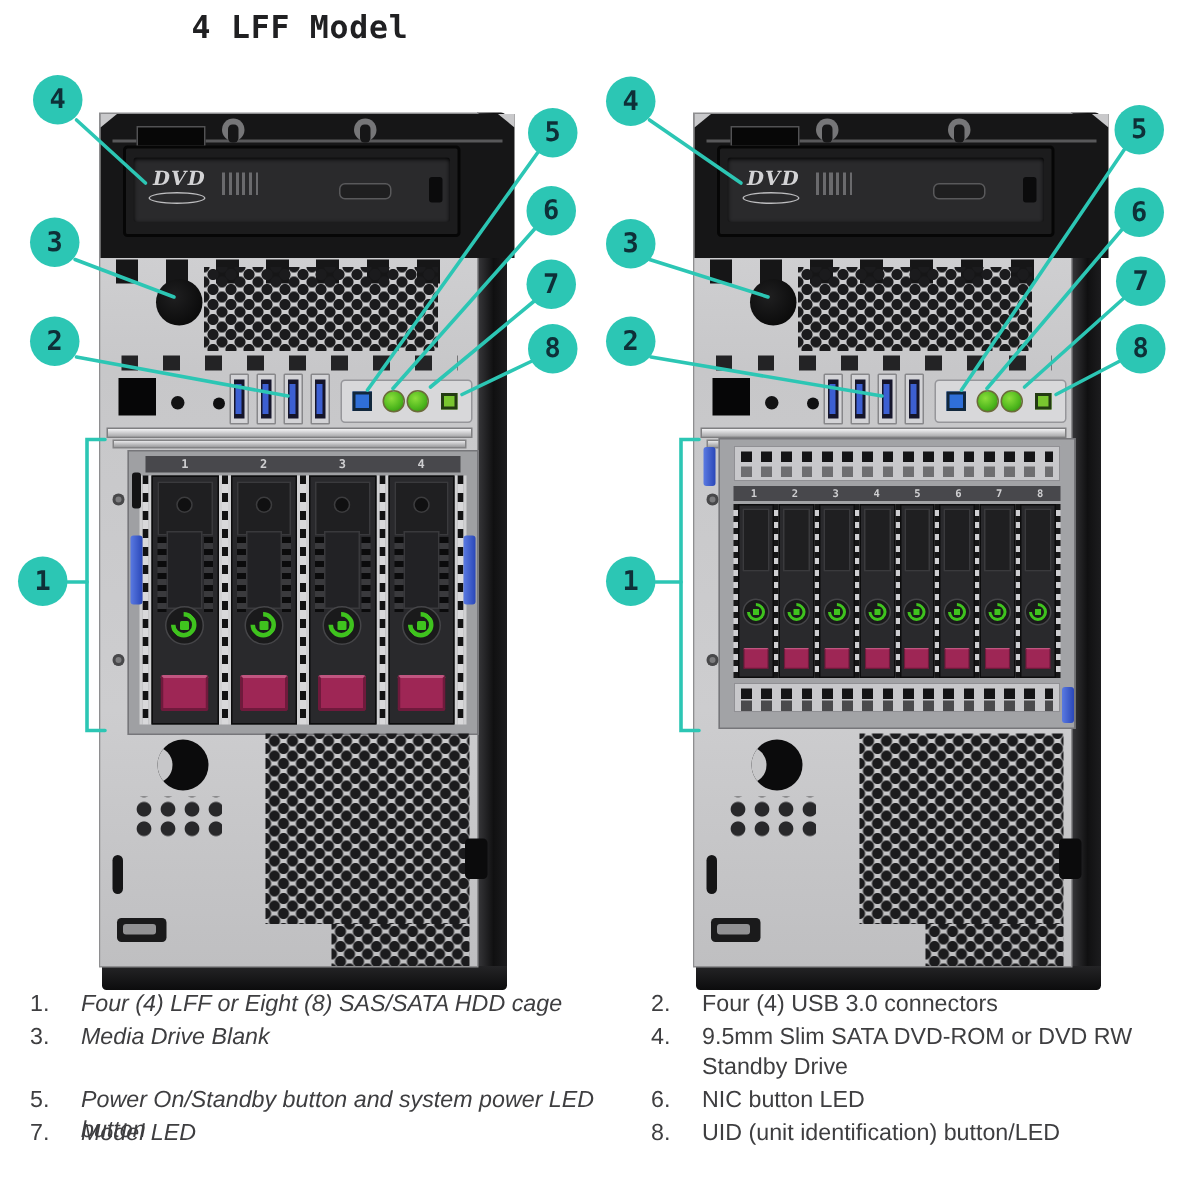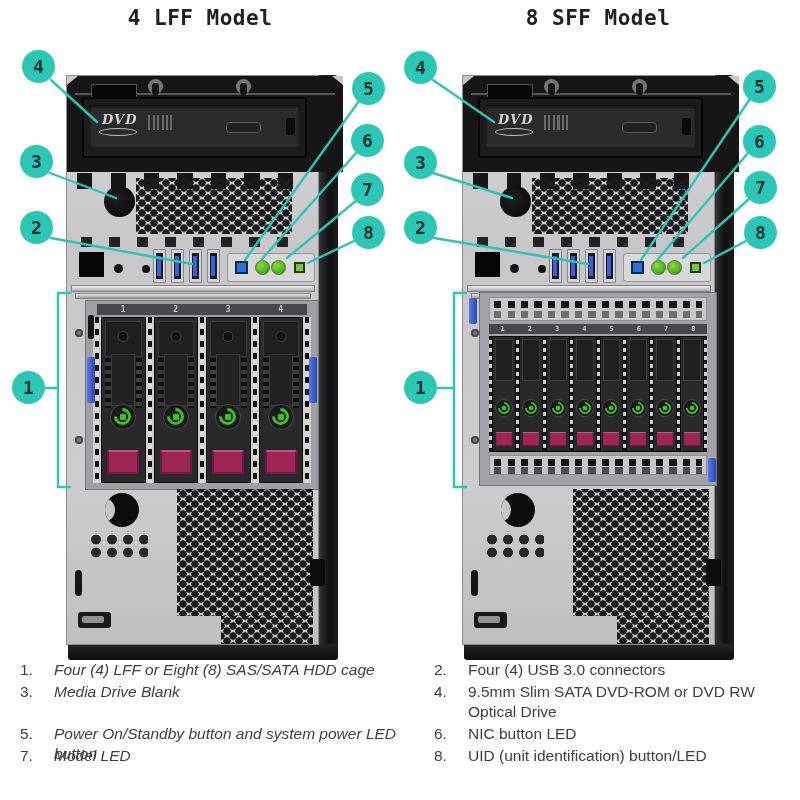--- a/index.html
+++ b/index.html
@@ -155,21 +155,20 @@
   .lg-l{left:20px;} .lg-l .text{width:386px;font-style:italic;}
   .lg-r{left:434px;} .lg-r .text{width:318px;}
   .r1{top:660px;} .r2{top:682px;} .r3{top:724px;} .r4{top:746px;}
 </style>
 </head>
 <body>
 
 <div class="canvas">
 
   <div class="model-title" id="title-lff">4 LFF Model</div>
-  <div class="model-title" id="title-sff">8 SFF Model</div>
 
   <div class="tower" id="tower-lff">
     <div class="chassis-side"></div>
     <div class="chassis-bottom"></div>
     <div class="front">
       <div class="top-bezel">
         <div class="bezel-line"></div>
         <div class="keyhole k1"></div>
         <div class="keyhole k2"></div>
         <div class="bezel-rect"></div>
@@ -467,21 +466,21 @@
   <div class="legend-item lg-l r4">
     <span class="num">7.</span>
     <span class="text">Model LED</span>
   </div>
   <div class="legend-item lg-r r1">
     <span class="num">2.</span>
     <span class="text">Four (4) USB 3.0 connectors</span>
   </div>
   <div class="legend-item lg-r r2">
     <span class="num">4.</span>
-    <span class="text">9.5mm Slim SATA DVD-ROM or DVD RW Optical Drive</span>
+    <span class="text">9.5mm Slim SATA DVD-ROM or DVD RW Standby Drive</span>
   </div>
   <div class="legend-item lg-r r3">
     <span class="num">6.</span>
     <span class="text">NIC button LED</span>
   </div>
   <div class="legend-item lg-r r4">
     <span class="num">8.</span>
     <span class="text">UID (unit identification) button/LED</span>
   </div>
 

